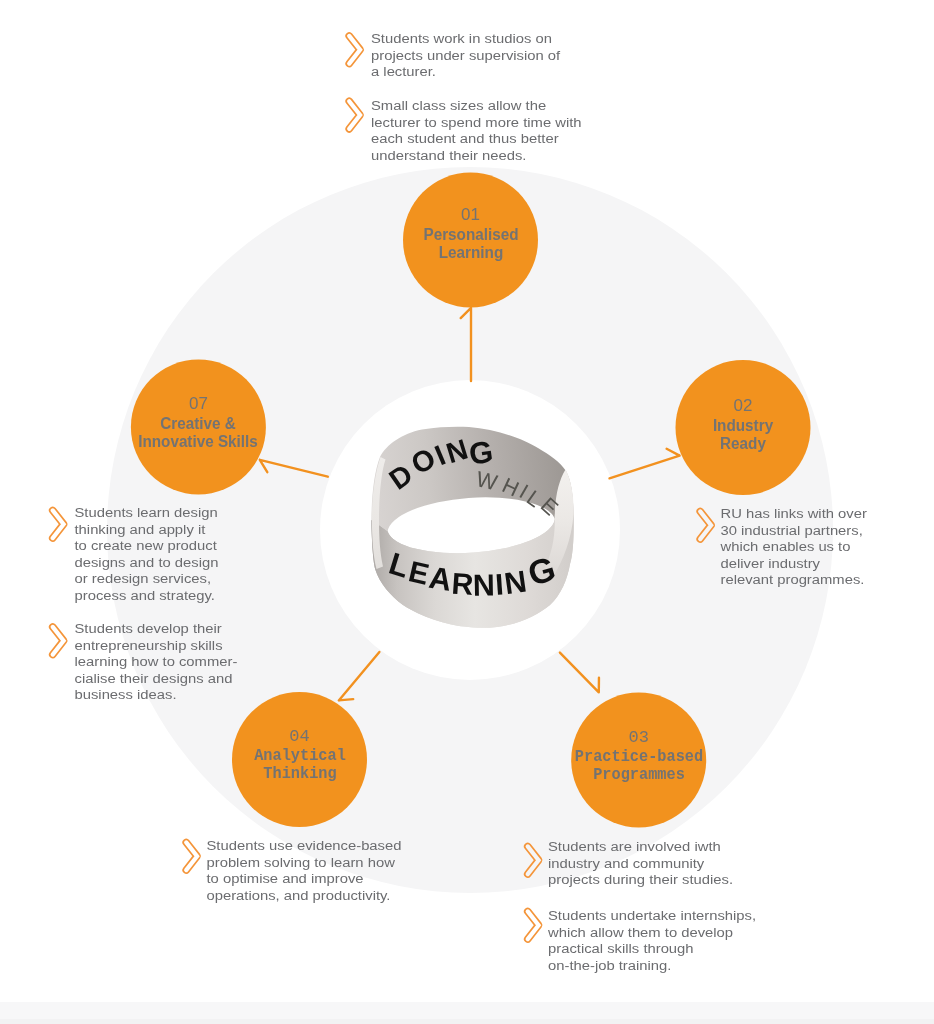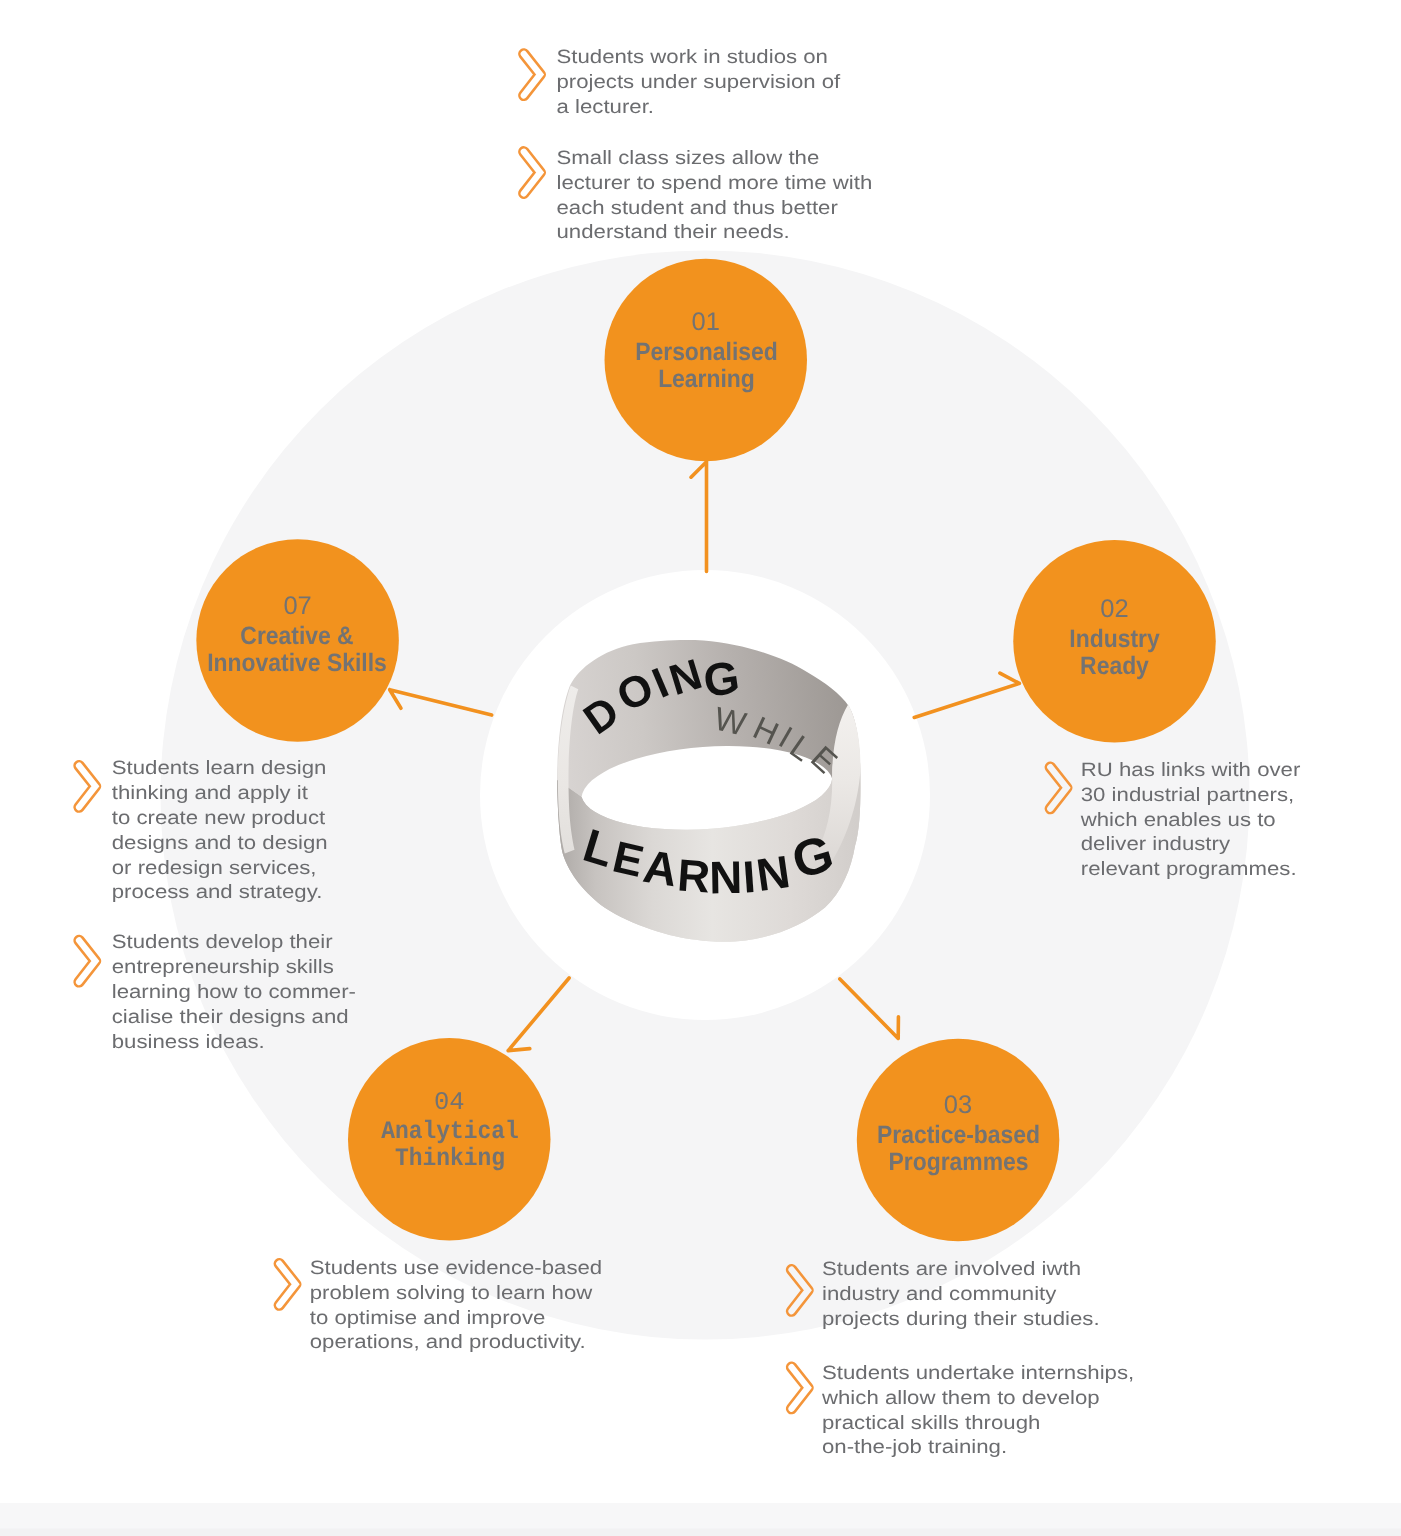--- a/index.html
+++ b/index.html
@@ -177,21 +177,21 @@
 <div class="tb" style="left:548px;top:907.6px;">Students undertake internships,<br>which allow them to develop<br>practical skills through<br>on-the-job training.</div>
 
 <div class="lbl" style="left:470.5px;top:234px;">
       <div class="num">01</div>
       <div class="ttl">Personalised<br>Learning</div>
     </div>
 <div class="lbl" style="left:743px;top:424.5px;">
       <div class="num">02</div>
       <div class="ttl">Industry<br>Ready</div>
     </div>
-<div class="lbl" style="left:638.7px;top:755.5px;">
+<div class="lbl" style="left:638.7px;top:755.5px;font-family:Liberation Mono, monospace;">
       <div class="num">03</div>
       <div class="ttl">Practice-based<br>Programmes</div>
     </div>
 <div class="lbl" style="left:299.5px;top:755px;font-family:Liberation Mono, monospace;">
       <div class="num">04</div>
       <div class="ttl">Analytical<br>Thinking</div>
     </div>
 <div class="lbl" style="left:198.4px;top:423px;">
       <div class="num">07</div>
       <div class="ttl">Creative &amp;<br>Innovative Skills</div>

